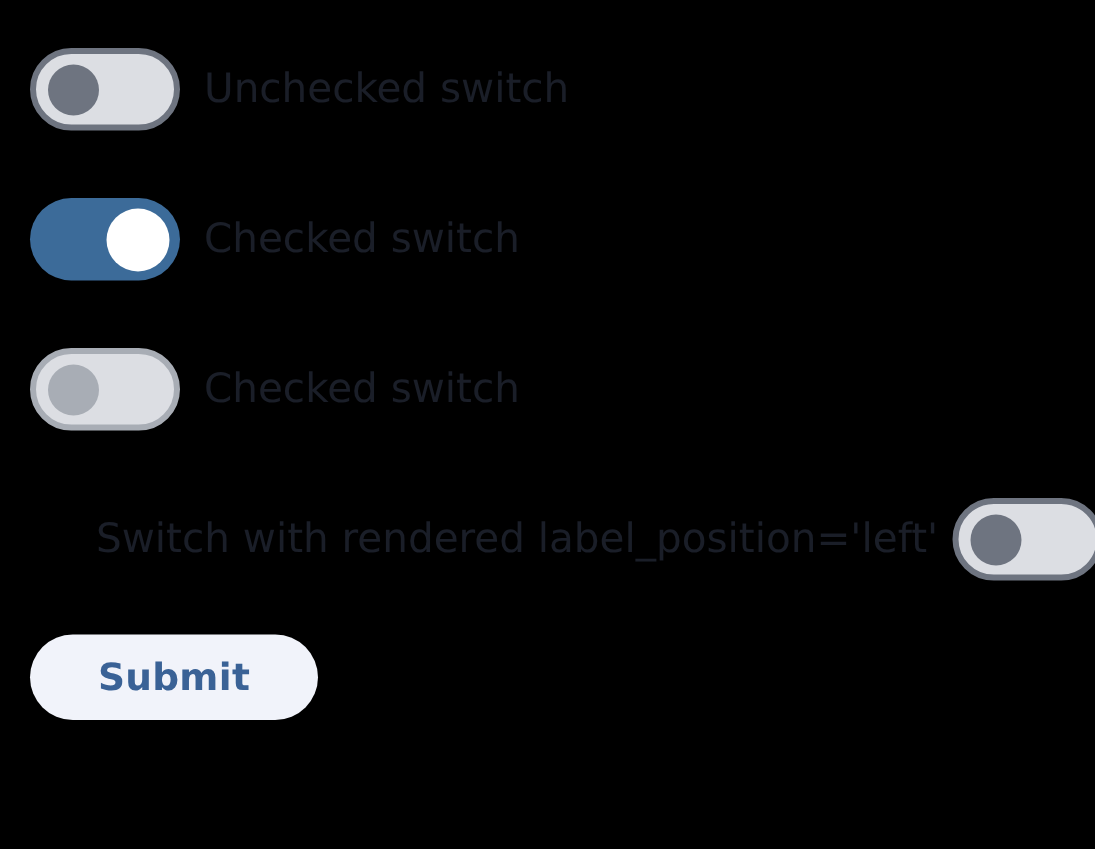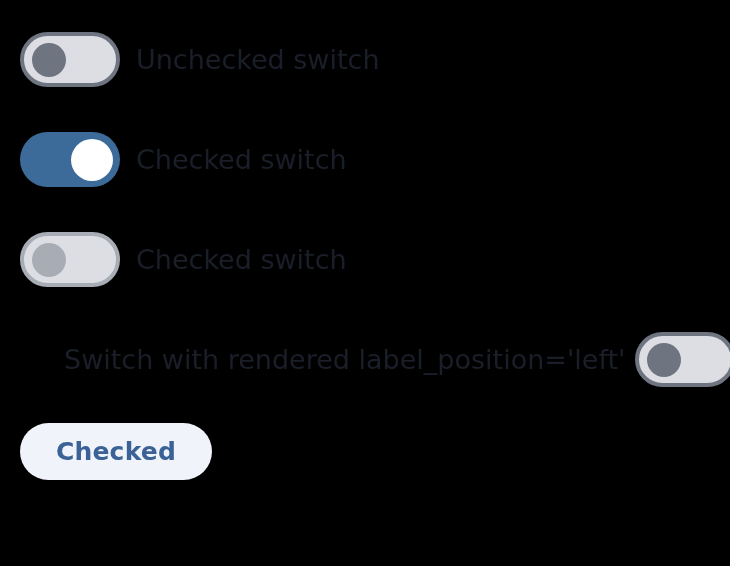--- a/index.html
+++ b/index.html
@@ -142,15 +142,15 @@
     <span class="switch-label">Checked switch</span>
   </div>
 
   <div class="switch-row label-left row-leftlabel">
     <span class="switch-label">Switch with rendered label_position='left'</span>
     <div class="switch off">
       <div class="thumb"></div>
     </div>
   </div>
 
-  <button class="submit-button">Checked</button>
+  <button class="submit-button">Submit</button>
 
 </div>
 
 </body></html>

